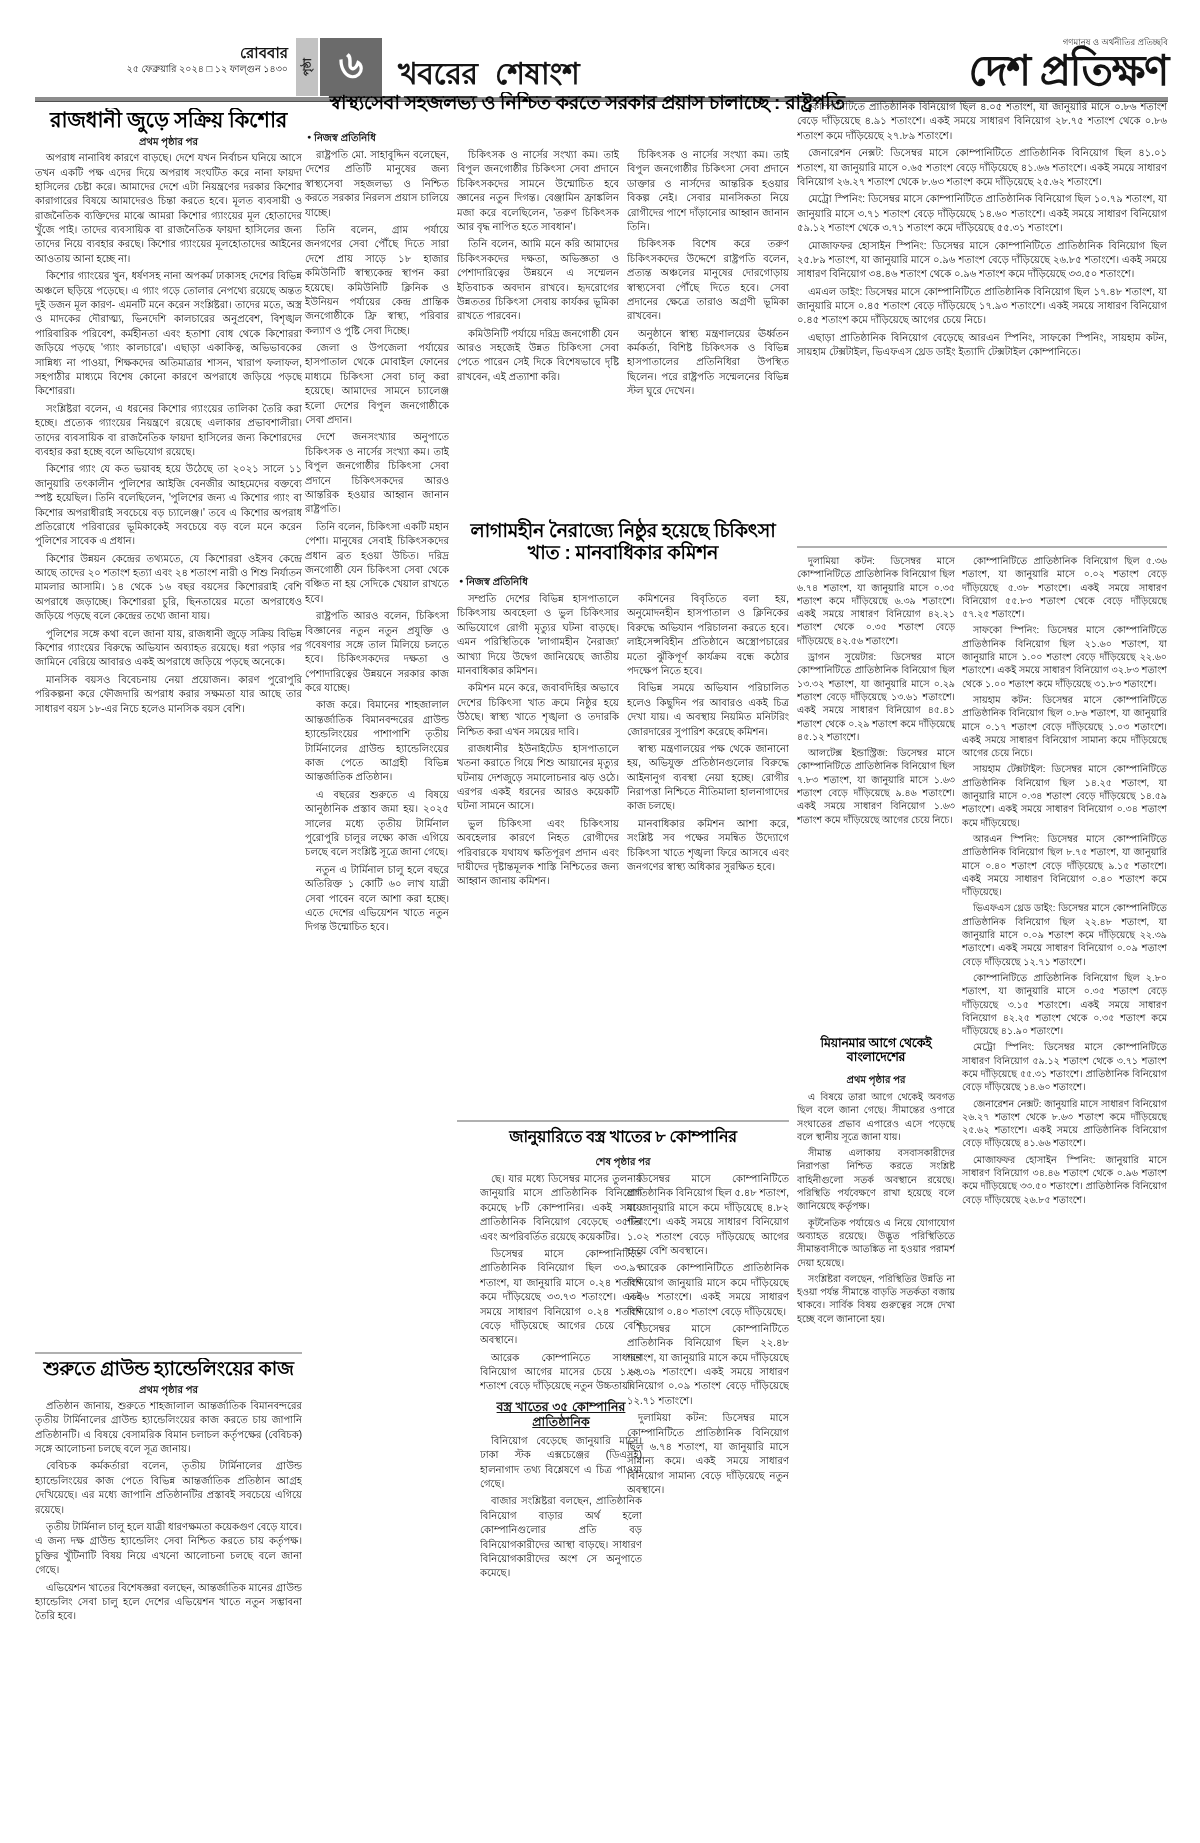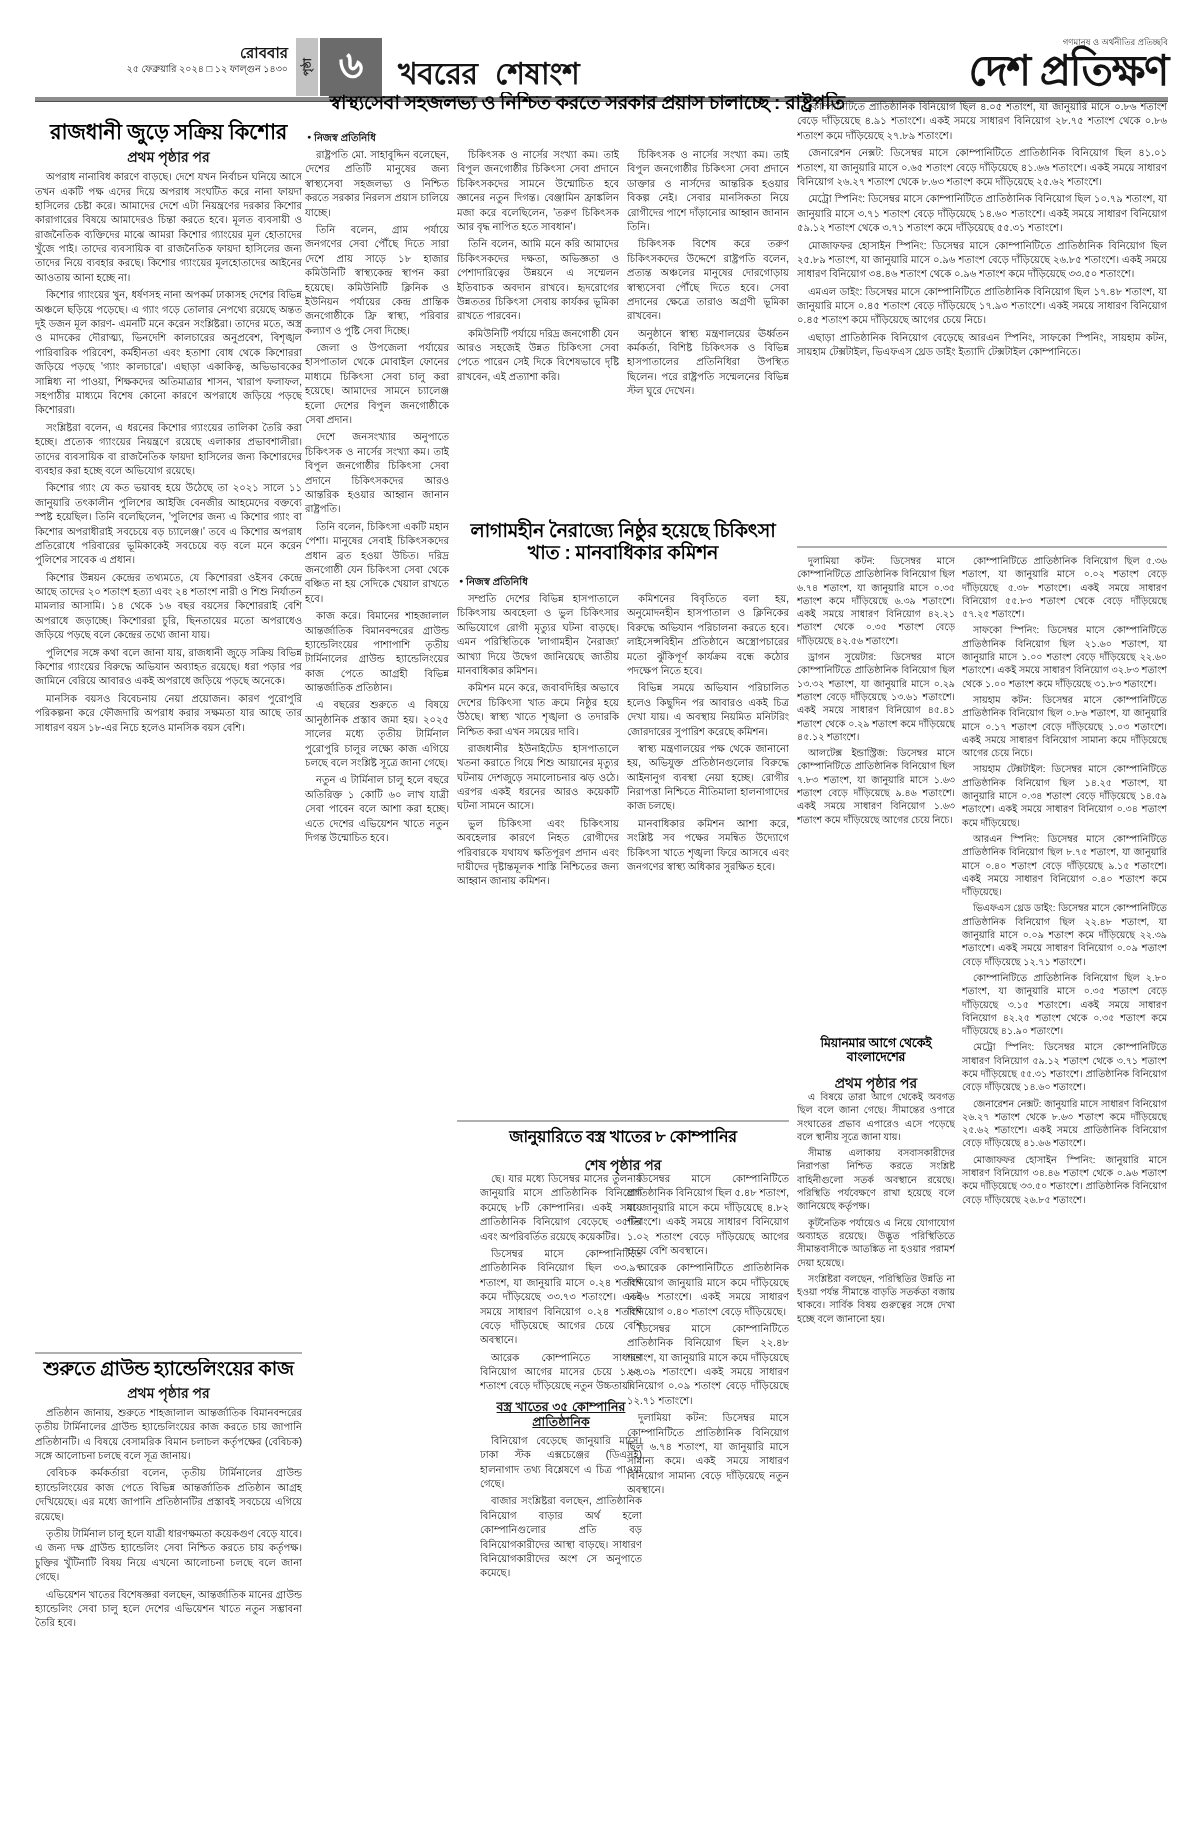--- a/index.html
+++ b/index.html
@@ -15,26 +15,26 @@
         writing-mode:vertical-rl;transform:rotate(180deg);font-size:11px;font-weight:bold;}
   .pagebox-num{background:#6b6b6b;color:#fff;display:flex;align-items:center;justify-content:center;
         font-size:38px;font-weight:bold;}
   .section-title{font-size:30px;font-weight:900;letter-spacing:-0.5px;white-space:nowrap;font-family:Liberation Mono, monospace;}
   .logo-tagline{font-size:8.5px;text-align:right;color:#333;}
   .logo-title{font-size:42px;font-weight:900;letter-spacing:-1.5px;white-space:nowrap;line-height:1;}
   .rule-thick{background:#8d8d8d;border-bottom:1px solid #4f4f4f;}
   .divider{background:#b0b0b0;}
   
   .hl{font-weight:900;text-align:center;color:#000;line-height:1.15;letter-spacing:-0.3px;}
-  .hl-xl{font-size:21px;white-space:nowrap;margin-top:12px;}
+  .hl-xl{font-size:21px;white-space:nowrap;}
   .hl-banner{font-size:19px;white-space:nowrap;}
   .hl-lg{font-size:19px;}
   .hl-md{font-size:16px;white-space:nowrap;}
   .hl-sm{font-size:12.5px;}
-  .cont{font-size:14px;font-weight:bold;text-align:center;margin-top:2px;}
+  .cont{font-size:10px;font-weight:bold;text-align:center;margin-top:2px;}
   .byline{font-size:10px;font-weight:bold;}
   .byline .dot{font-size:7px;vertical-align:2px;}
   .bodytext p{font-size:10px;line-height:1.44;text-align:justify;margin:0 0 3px 0;text-indent:11px;}
   .bodytext.small p{font-size:9.5px;line-height:1.40;}
   .subhead{font-size:12.5px;font-weight:900;text-align:center;margin:6px 0 4px 0;line-height:1.2;text-decoration:underline;}
 </style>
 </head>
 <body>
 
 <div class="page">
@@ -83,20 +83,21 @@
     <span class="dot">●</span>
     <span>নিজস্ব প্রতিনিধি</span>
   </div>
 
   <div class="abs clip bodytext" style="left:305px;top:148px;width:144px;height:1682px;">
       <p>রাষ্ট্রপতি মো. সাহাবুদ্দিন বলেছেন, দেশের প্রতিটি মানুষের জন্য স্বাস্থ্যসেবা সহজলভ্য ও নিশ্চিত করতে সরকার নিরলস প্রয়াস চালিয়ে যাচ্ছে।</p>
       <p>তিনি বলেন, গ্রাম পর্যায়ে জনগণের সেবা পৌঁছে দিতে সারা দেশে প্রায় সাড়ে ১৮ হাজার কমিউনিটি স্বাস্থ্যকেন্দ্র স্থাপন করা হয়েছে। কমিউনিটি ক্লিনিক ও ইউনিয়ন পর্যায়ের কেন্দ্র প্রান্তিক জনগোষ্ঠীকে ফ্রি স্বাস্থ্য, পরিবার কল্যাণ ও পুষ্টি সেবা দিচ্ছে।</p>
       <p>জেলা ও উপজেলা পর্যায়ের হাসপাতাল থেকে মোবাইল ফোনের মাধ্যমে চিকিৎসা সেবা চালু করা হয়েছে। আমাদের সামনে চ্যালেঞ্জ হলো দেশের বিপুল জনগোষ্ঠীকে সেবা প্রদান।</p>
       <p>দেশে জনসংখ্যার অনুপাতে চিকিৎসক ও নার্সের সংখ্যা কম। তাই বিপুল জনগোষ্ঠীর চিকিৎসা সেবা প্রদানে চিকিৎসকদের আরও আন্তরিক হওয়ার আহ্বান জানান রাষ্ট্রপতি।</p>
       <p>তিনি বলেন, চিকিৎসা একটি মহান পেশা। মানুষের সেবাই চিকিৎসকদের প্রধান ব্রত হওয়া উচিত। দরিদ্র জনগোষ্ঠী যেন চিকিৎসা সেবা থেকে বঞ্চিত না হয় সেদিকে খেয়াল রাখতে হবে।</p>
+      <p>রাষ্ট্রপতি আরও বলেন, চিকিৎসা বিজ্ঞানের নতুন নতুন প্রযুক্তি ও গবেষণার সঙ্গে তাল মিলিয়ে চলতে হবে। চিকিৎসকদের দক্ষতা ও পেশাদারিত্বের উন্নয়নে সরকার কাজ করে যাচ্ছে।</p>
       <p>কাজ করে। বিমানের শাহজালাল আন্তর্জাতিক বিমানবন্দরের গ্রাউন্ড হ্যান্ডেলিংয়ের পাশাপাশি তৃতীয় টার্মিনালের গ্রাউন্ড হ্যান্ডেলিংয়ের কাজ পেতে আগ্রহী বিভিন্ন আন্তর্জাতিক প্রতিষ্ঠান।</p>
       <p>এ বছরের শুরুতে এ বিষয়ে আনুষ্ঠানিক প্রস্তাব জমা হয়। ২০২৫ সালের মধ্যে তৃতীয় টার্মিনাল পুরোপুরি চালুর লক্ষ্যে কাজ এগিয়ে চলছে বলে সংশ্লিষ্ট সূত্রে জানা গেছে।</p>
       <p>নতুন এ টার্মিনাল চালু হলে বছরে অতিরিক্ত ১ কোটি ৬০ লাখ যাত্রী সেবা পাবেন বলে আশা করা হচ্ছে। এতে দেশের এভিয়েশন খাতে নতুন দিগন্ত উন্মোচিত হবে।</p>
     </div>
 
   <div class="abs clip bodytext" style="left:457px;top:148px;width:162px;height:364px;">
       <p>চিকিৎসক ও নার্সের সংখ্যা কম। তাই বিপুল জনগোষ্ঠীর চিকিৎসা সেবা প্রদানে চিকিৎসকদের সামনে উন্মোচিত হবে জ্ঞানের নতুন দিগন্ত। বেঞ্জামিন ফ্রাঙ্কলিন মজা করে বলেছিলেন, 'তরুণ চিকিৎসক আর বৃদ্ধ নাপিত হতে সাবধান'।</p>
       <p>তিনি বলেন, আমি মনে করি আমাদের চিকিৎসকদের দক্ষতা, অভিজ্ঞতা ও পেশাদারিত্বের উন্নয়নে এ সম্মেলন ইতিবাচক অবদান রাখবে। হৃদরোগের উন্নততর চিকিৎসা সেবায় কার্যকর ভূমিকা রাখতে পারবেন।</p>
       <p>কমিউনিটি পর্যায়ে দরিদ্র জনগোষ্ঠী যেন আরও সহজেই উন্নত চিকিৎসা সেবা পেতে পারেন সেই দিকে বিশেষভাবে দৃষ্টি রাখবেন, এই প্রত্যাশা করি।</p>
     </div>

